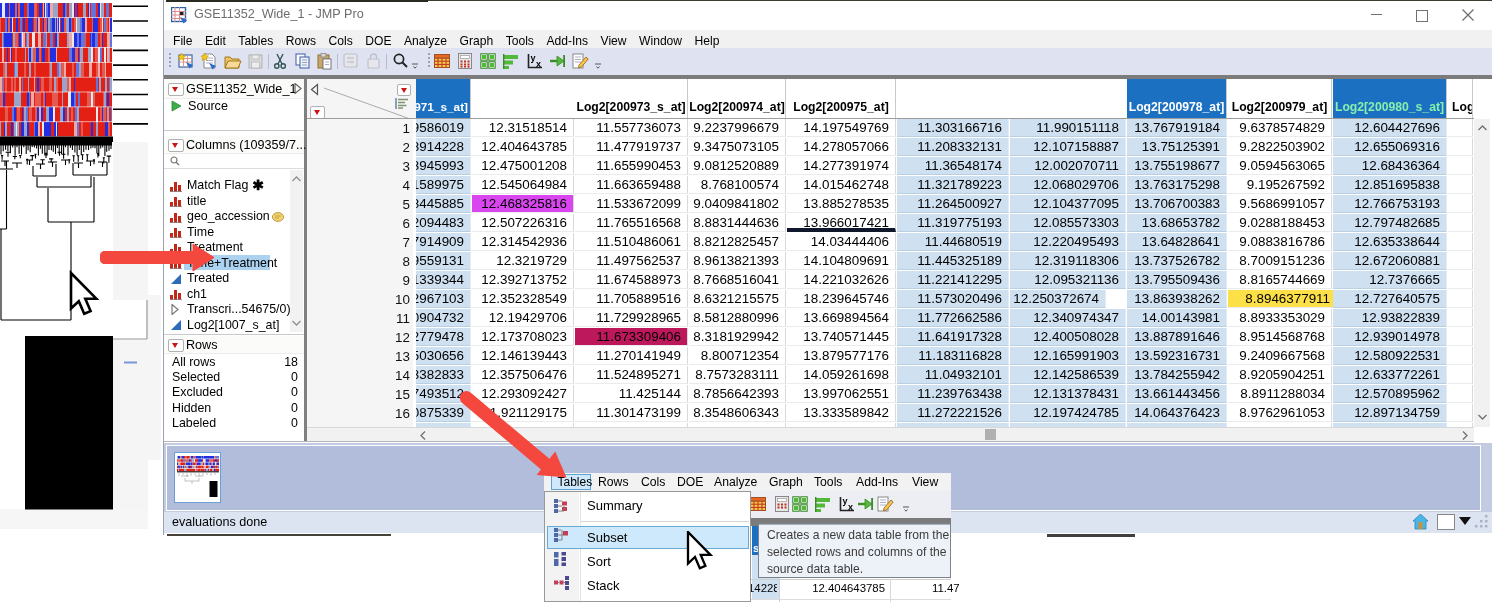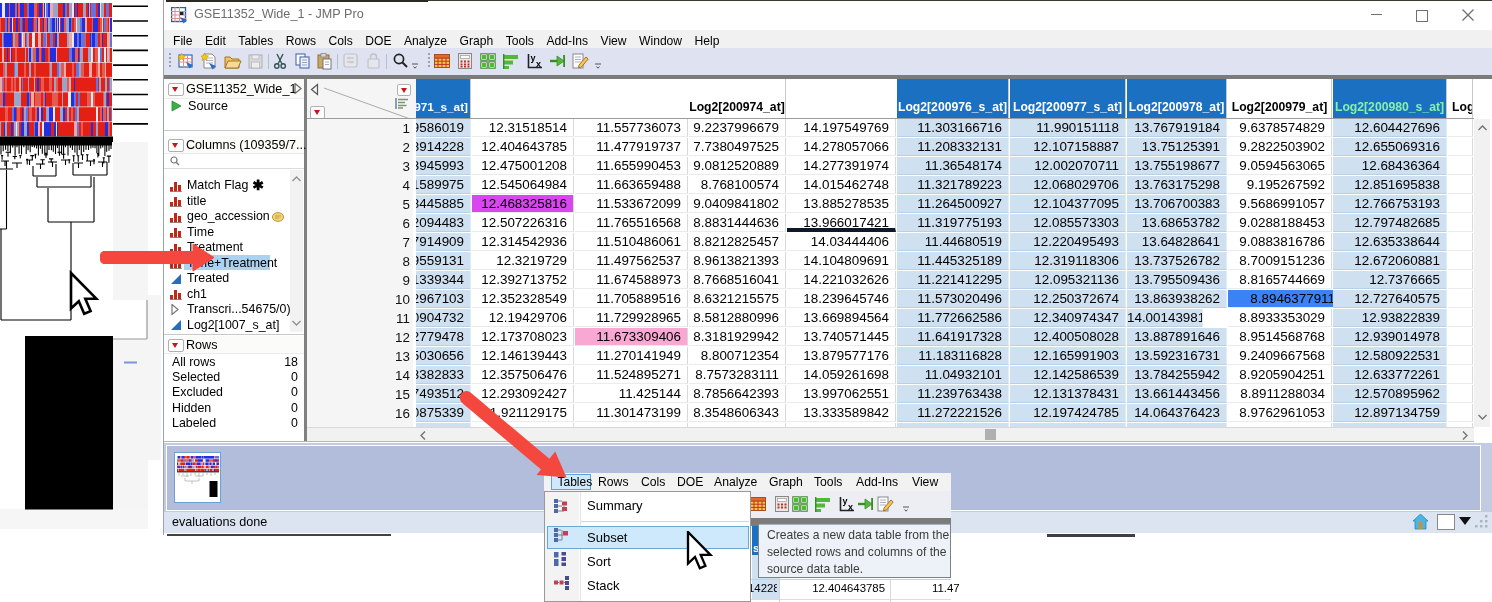--- a/index.html
+++ b/index.html
@@ -844,44 +844,44 @@
  <path d="M7.5 1.5L1.5 6.5L7.5 11.5Z" fill="none" stroke="#555" stroke-width="1.2"></path>
  <path d="M14 5 L103 37" stroke="#aaa" stroke-width="1"></path>
 </svg>
 <div class="tbtn" style="left:397px;top:83.5px;width:12px;height:10px"></div>
 <svg class="abs" style="left:395px;top:98px" width="14" height="11" viewBox="0 0 14 11">
  <rect x="0" y="0" width="2" height="11" fill="#8aa0b8"></rect>
  <path d="M3 1.5H13M3 4.5H10M3 7.5H11.5M3 10H8" stroke="#7d9471" stroke-width="1.6"></path>
 </svg>
 <div class="tbtn" style="left:310px;top:106px;width:13px;height:10.5px"></div>
 <div class="hd" style="left:416px;width:55px;background:#1b70c2;color:#fff;justify-content:flex-end;padding-right:2px;font-size:11.8px">971_s_at]</div>
+      <div class="hd" style="left:575px;width:113px;background:#fff;color:#000">Log2[200973_s_at]</div>
       <div class="hd" style="left:689px;width:97px;background:#fff;color:#000">Log2[200974_at]</div>
-      <div class="hd" style="left:897px;width:112px;background:#1b70c2;color:#fff">Log2[200976_s_at]</div>
-      <div class="hd" style="left:1010px;width:116px;background:#1b70c2;color:#fff">Log2[200977_s_at]</div>
+      <div class="hd" style="left:787px;width:109px;background:#fff;color:#000">Log2[200975_at]</div>
       <div class="hd" style="left:1127px;width:100px;background:#1b70c2;color:#fff">Log2[200978_at]</div>
       <div class="hd" style="left:1228px;width:104px;background:#fff;color:#000">Log2[200979_at]</div>
       <div class="hd" style="left:1333px;width:114px;background:#1b70c2;color:#86efac">Log2[200980_s_at]</div>
       <div class="hd" style="left:1448px;width:25px;background:#fff;color:#000;justify-content:flex-start;padding-left:4px">Log2[</div>
       <div class="rn" style="top:118.5px">1</div>
       <div class="dc lc" style="left:416px;top:118.5px;width:55px;background:#cfe0f1;border-bottom:1px solid #b9cfe3;border-right:1px solid #e2ecf5">59586019</div>
       <div class="dc" style="left:472px;top:118.5px;width:102px;background:#fff;border-bottom:1px solid #ebebeb;border-right:1px solid #d9d9d9">12.31518514</div>
       <div class="dc" style="left:575px;top:118.5px;width:113px;background:#fff;border-bottom:1px solid #ebebeb;border-right:1px solid #d9d9d9">11.557736073</div>
       <div class="dc" style="left:689px;top:118.5px;width:97px;background:#fff;border-bottom:1px solid #ebebeb;border-right:1px solid #d9d9d9">9.2237996679</div>
       <div class="dc" style="left:787px;top:118.5px;width:109px;background:#fff;border-bottom:1px solid #ebebeb;border-right:1px solid #d9d9d9">14.197549769</div>
       <div class="dc" style="left:897px;top:118.5px;width:112px;background:#cfe0f1;border-bottom:1px solid #b9cfe3;border-right:1px solid #e2ecf5">11.303166716</div>
       <div class="dc" style="left:1010px;top:118.5px;width:116px;background:#cfe0f1;border-bottom:1px solid #b9cfe3;border-right:1px solid #e2ecf5">11.990151118</div>
       <div class="dc" style="left:1127px;top:118.5px;width:100px;background:#cfe0f1;border-bottom:1px solid #b9cfe3;border-right:1px solid #e2ecf5">13.767919184</div>
       <div class="dc" style="left:1228px;top:118.5px;width:104px;background:#fff;border-bottom:1px solid #ebebeb;border-right:1px solid #d9d9d9">9.6378574829</div>
       <div class="dc" style="left:1333px;top:118.5px;width:114px;background:#cfe0f1;border-bottom:1px solid #b9cfe3;border-right:1px solid #e2ecf5">12.604427696</div>
       <div class="dc" style="left:1448px;top:118.5px;width:25px;background:#fff;border-bottom:1px solid #ebebeb;border-right:1px solid #d9d9d9"></div>
       <div class="rn" style="top:137.5px">2</div>
       <div class="dc lc" style="left:416px;top:137.5px;width:55px;background:#cfe0f1;border-bottom:1px solid #b9cfe3;border-right:1px solid #e2ecf5">48914228</div>
       <div class="dc" style="left:472px;top:137.5px;width:102px;background:#fff;border-bottom:1px solid #ebebeb;border-right:1px solid #d9d9d9">12.404643785</div>
       <div class="dc" style="left:575px;top:137.5px;width:113px;background:#fff;border-bottom:1px solid #ebebeb;border-right:1px solid #d9d9d9">11.477919737</div>
-      <div class="dc" style="left:689px;top:137.5px;width:97px;background:#fff;border-bottom:1px solid #ebebeb;border-right:1px solid #d9d9d9">7.7380497525</div>
+      <div class="dc" style="left:689px;top:137.5px;width:97px;background:#fff;border-bottom:1px solid #ebebeb;border-right:1px solid #d9d9d9">9.3475073105</div>
       <div class="dc" style="left:787px;top:137.5px;width:109px;background:#fff;border-bottom:1px solid #ebebeb;border-right:1px solid #d9d9d9">14.278057066</div>
       <div class="dc" style="left:897px;top:137.5px;width:112px;background:#cfe0f1;border-bottom:1px solid #b9cfe3;border-right:1px solid #e2ecf5">11.208332131</div>
       <div class="dc" style="left:1010px;top:137.5px;width:116px;background:#cfe0f1;border-bottom:1px solid #b9cfe3;border-right:1px solid #e2ecf5">12.107158887</div>
       <div class="dc" style="left:1127px;top:137.5px;width:100px;background:#cfe0f1;border-bottom:1px solid #b9cfe3;border-right:1px solid #e2ecf5">13.75125391</div>
       <div class="dc" style="left:1228px;top:137.5px;width:104px;background:#fff;border-bottom:1px solid #ebebeb;border-right:1px solid #d9d9d9">9.2822503902</div>
       <div class="dc" style="left:1333px;top:137.5px;width:114px;background:#cfe0f1;border-bottom:1px solid #b9cfe3;border-right:1px solid #e2ecf5">12.655069316</div>
       <div class="dc" style="left:1448px;top:137.5px;width:25px;background:#fff;border-bottom:1px solid #ebebeb;border-right:1px solid #d9d9d9"></div>
       <div class="rn" style="top:156.5px">3</div>
       <div class="dc lc" style="left:416px;top:156.5px;width:55px;background:#cfe0f1;border-bottom:1px solid #b9cfe3;border-right:1px solid #e2ecf5">63945993</div>
       <div class="dc" style="left:472px;top:156.5px;width:102px;background:#fff;border-bottom:1px solid #ebebeb;border-right:1px solid #d9d9d9">12.475001208</div>
@@ -966,41 +966,41 @@
       <div class="dc" style="left:1228px;top:270.5px;width:104px;background:#fff;border-bottom:1px solid #ebebeb;border-right:1px solid #d9d9d9">8.8165744669</div>
       <div class="dc" style="left:1333px;top:270.5px;width:114px;background:#cfe0f1;border-bottom:1px solid #b9cfe3;border-right:1px solid #e2ecf5">12.7376665</div>
       <div class="dc" style="left:1448px;top:270.5px;width:25px;background:#fff;border-bottom:1px solid #ebebeb;border-right:1px solid #d9d9d9"></div>
       <div class="rn" style="top:289.5px">10</div>
       <div class="dc lc" style="left:416px;top:289.5px;width:55px;background:#cfe0f1;border-bottom:1px solid #b9cfe3;border-right:1px solid #e2ecf5">42967103</div>
       <div class="dc" style="left:472px;top:289.5px;width:102px;background:#fff;border-bottom:1px solid #ebebeb;border-right:1px solid #d9d9d9">12.352328549</div>
       <div class="dc" style="left:575px;top:289.5px;width:113px;background:#fff;border-bottom:1px solid #ebebeb;border-right:1px solid #d9d9d9">11.705889516</div>
       <div class="dc" style="left:689px;top:289.5px;width:97px;background:#fff;border-bottom:1px solid #ebebeb;border-right:1px solid #d9d9d9">8.6321215575</div>
       <div class="dc" style="left:787px;top:289.5px;width:109px;background:#fff;border-bottom:1px solid #ebebeb;border-right:1px solid #d9d9d9">18.239645746</div>
       <div class="dc" style="left:897px;top:289.5px;width:112px;background:#cfe0f1;border-bottom:1px solid #b9cfe3;border-right:1px solid #e2ecf5">11.573020496</div>
-      <div class="dc" style="left:1010px;top:289.5px;width:116px;background:#cfe0f1;border-bottom:1px solid #b9cfe3;border-right:1px solid #e2ecf5">12.250372674</div>
+      <div class="dc" style="left:1010px;top:289.5px;width:96px;background:#cfe0f1;border-bottom:1px solid #b9cfe3;border-right:1px solid #e2ecf5">12.250372674</div>
       <div class="dc" style="left:1127px;top:289.5px;width:100px;background:#cfe0f1;border-bottom:1px solid #b9cfe3;border-right:1px solid #e2ecf5">13.863938262</div>
-      <div class="dc" style="left:1228px;top:289.5px;width:114px;background:#3b82f6;border-bottom:1px solid #ebebeb;border-right:1px solid #22c55e">8.8946377911</div>
+      <div class="dc" style="left:1228px;top:289.5px;width:114px;background:#fde047;border-bottom:1px solid #ebebeb;border-right:6px solid #22c55e">8.8946377911</div>
       <div class="dc" style="left:1333px;top:289.5px;width:114px;background:#cfe0f1;border-bottom:1px solid #b9cfe3;border-right:1px solid #e2ecf5">12.727640575</div>
       <div class="dc" style="left:1448px;top:289.5px;width:25px;background:#fff;border-bottom:1px solid #ebebeb;border-right:1px solid #d9d9d9"></div>
       <div class="rn" style="top:308.5px">11</div>
       <div class="dc lc" style="left:416px;top:308.5px;width:55px;background:#cfe0f1;border-bottom:1px solid #b9cfe3;border-right:1px solid #e2ecf5">60904732</div>
       <div class="dc" style="left:472px;top:308.5px;width:102px;background:#fff;border-bottom:1px solid #ebebeb;border-right:1px solid #d9d9d9">12.19429706</div>
       <div class="dc" style="left:575px;top:308.5px;width:113px;background:#fff;border-bottom:1px solid #ebebeb;border-right:1px solid #d9d9d9">11.729928965</div>
       <div class="dc" style="left:689px;top:308.5px;width:97px;background:#fff;border-bottom:1px solid #ebebeb;border-right:1px solid #d9d9d9">8.5812880996</div>
       <div class="dc" style="left:787px;top:308.5px;width:109px;background:#fff;border-bottom:1px solid #ebebeb;border-right:1px solid #d9d9d9">13.669894564</div>
       <div class="dc" style="left:897px;top:308.5px;width:112px;background:#cfe0f1;border-bottom:1px solid #b9cfe3;border-right:1px solid #e2ecf5">11.772662586</div>
       <div class="dc" style="left:1010px;top:308.5px;width:116px;background:#cfe0f1;border-bottom:1px solid #b9cfe3;border-right:1px solid #e2ecf5">12.340974347</div>
-      <div class="dc" style="left:1127px;top:308.5px;width:76px;background:#cfe0f1;border-bottom:1px solid #b9cfe3;border-right:1px solid #e2ecf5">14.00143981</div>
+      <div class="dc" style="left:1127px;top:308.5px;width:100px;background:#cfe0f1;border-bottom:1px solid #b9cfe3;border-right:1px solid #e2ecf5">14.00143981</div>
       <div class="dc" style="left:1228px;top:308.5px;width:104px;background:#fff;border-bottom:1px solid #ebebeb;border-right:1px solid #d9d9d9">8.8933353029</div>
       <div class="dc" style="left:1333px;top:308.5px;width:114px;background:#cfe0f1;border-bottom:1px solid #b9cfe3;border-right:1px solid #e2ecf5">12.93822839</div>
       <div class="dc" style="left:1448px;top:308.5px;width:25px;background:#fff;border-bottom:1px solid #ebebeb;border-right:1px solid #d9d9d9"></div>
       <div class="rn" style="top:327.5px">12</div>
       <div class="dc lc" style="left:416px;top:327.5px;width:55px;background:#cfe0f1;border-bottom:1px solid #b9cfe3;border-right:1px solid #e2ecf5">82779478</div>
       <div class="dc" style="left:472px;top:327.5px;width:102px;background:#fff;border-bottom:1px solid #ebebeb;border-right:1px solid #d9d9d9">12.173708023</div>
-      <div class="dc" style="left:575px;top:327.5px;width:113px;background:#f9a8d4;border-bottom:1px solid #ebebeb;border-right:1px solid #d9d9d9">11.673309406</div>
+      <div class="dc" style="left:575px;top:327.5px;width:113px;background:#be185d;border-bottom:1px solid #ebebeb;border-right:1px solid #d9d9d9">11.673309406</div>
       <div class="dc" style="left:689px;top:327.5px;width:97px;background:#fff;border-bottom:1px solid #ebebeb;border-right:1px solid #d9d9d9">8.3181929942</div>
       <div class="dc" style="left:787px;top:327.5px;width:109px;background:#fff;border-bottom:1px solid #ebebeb;border-right:1px solid #d9d9d9">13.740571445</div>
       <div class="dc" style="left:897px;top:327.5px;width:112px;background:#cfe0f1;border-bottom:1px solid #b9cfe3;border-right:1px solid #e2ecf5">11.641917328</div>
       <div class="dc" style="left:1010px;top:327.5px;width:116px;background:#cfe0f1;border-bottom:1px solid #b9cfe3;border-right:1px solid #e2ecf5">12.400508028</div>
       <div class="dc" style="left:1127px;top:327.5px;width:100px;background:#cfe0f1;border-bottom:1px solid #b9cfe3;border-right:1px solid #e2ecf5">13.887891646</div>
       <div class="dc" style="left:1228px;top:327.5px;width:104px;background:#fff;border-bottom:1px solid #ebebeb;border-right:1px solid #d9d9d9">8.9514568768</div>
       <div class="dc" style="left:1333px;top:327.5px;width:114px;background:#cfe0f1;border-bottom:1px solid #b9cfe3;border-right:1px solid #e2ecf5">12.939014978</div>
       <div class="dc" style="left:1448px;top:327.5px;width:25px;background:#fff;border-bottom:1px solid #ebebeb;border-right:1px solid #d9d9d9"></div>
       <div class="rn" style="top:346.5px">13</div>
       <div class="dc lc" style="left:416px;top:346.5px;width:55px;background:#cfe0f1;border-bottom:1px solid #b9cfe3;border-right:1px solid #e2ecf5">35030656</div>

